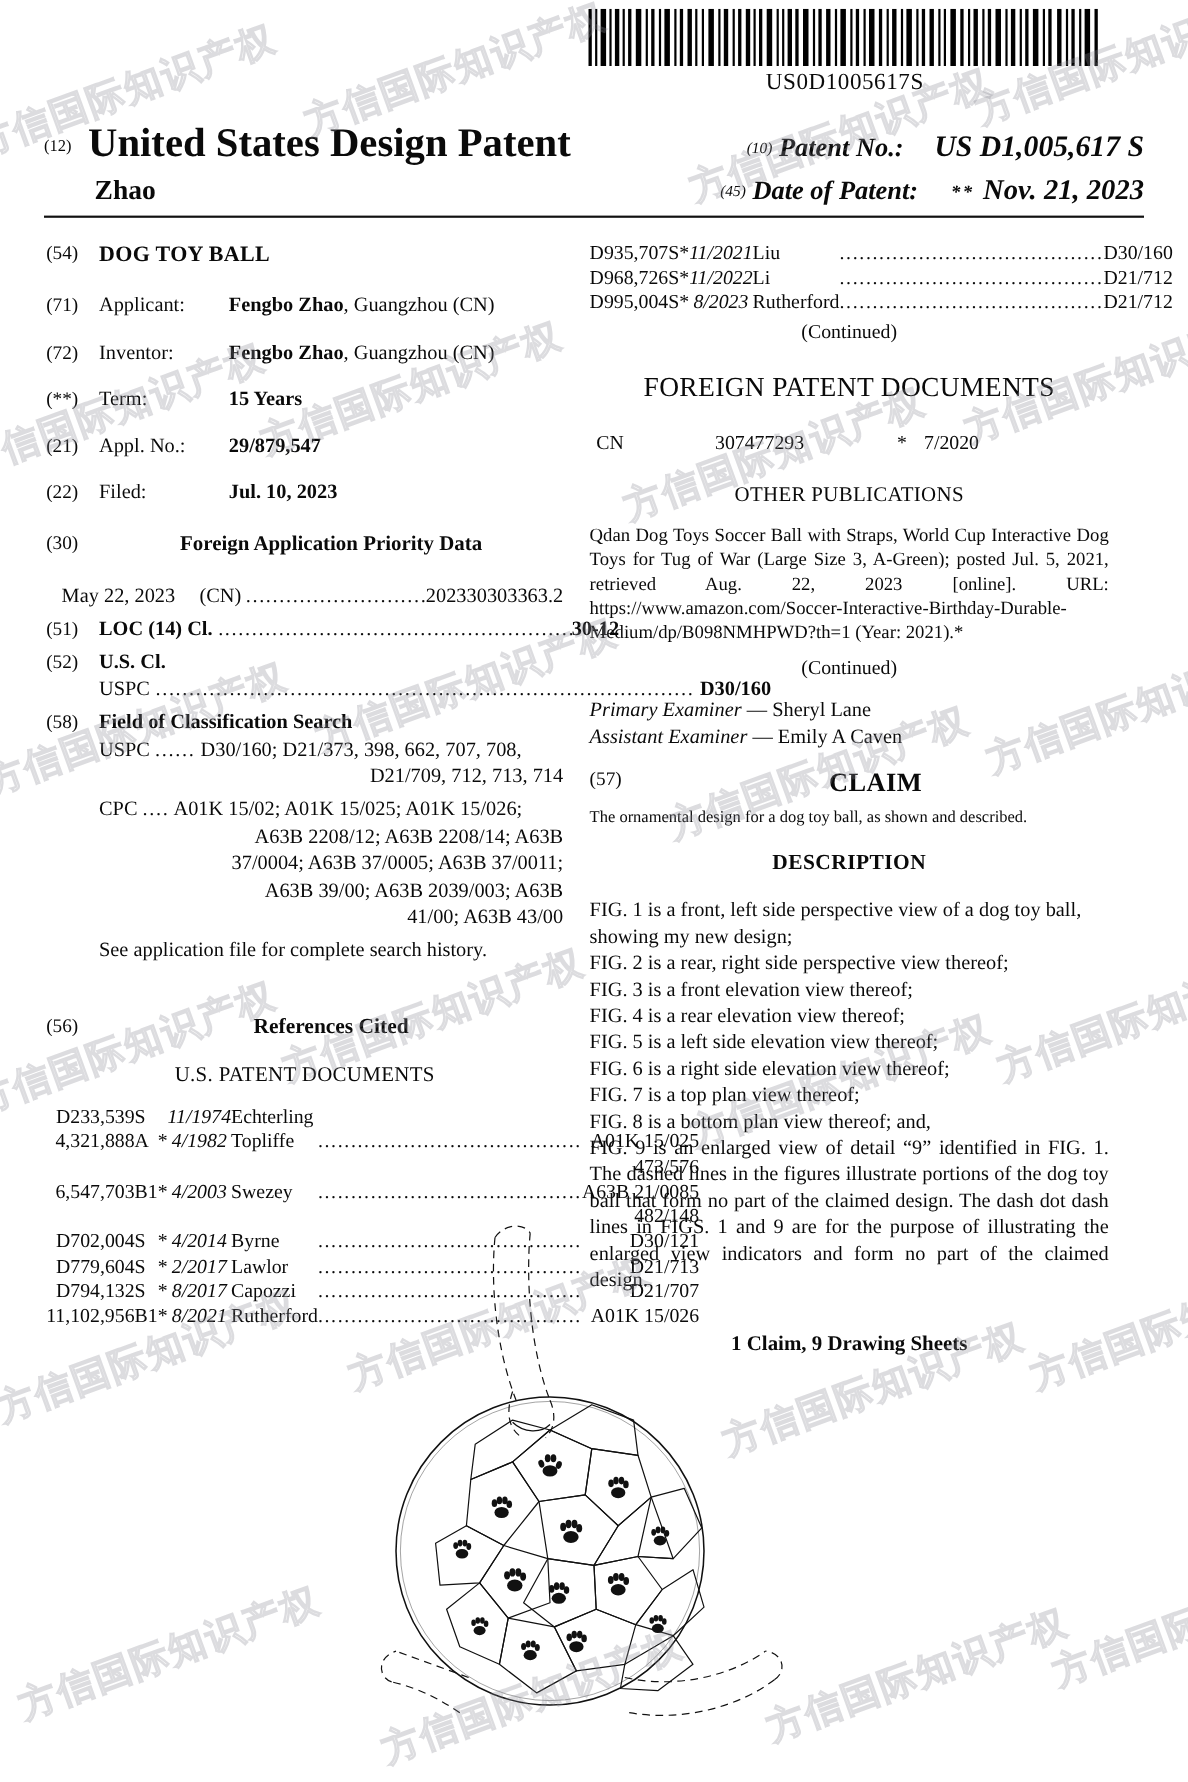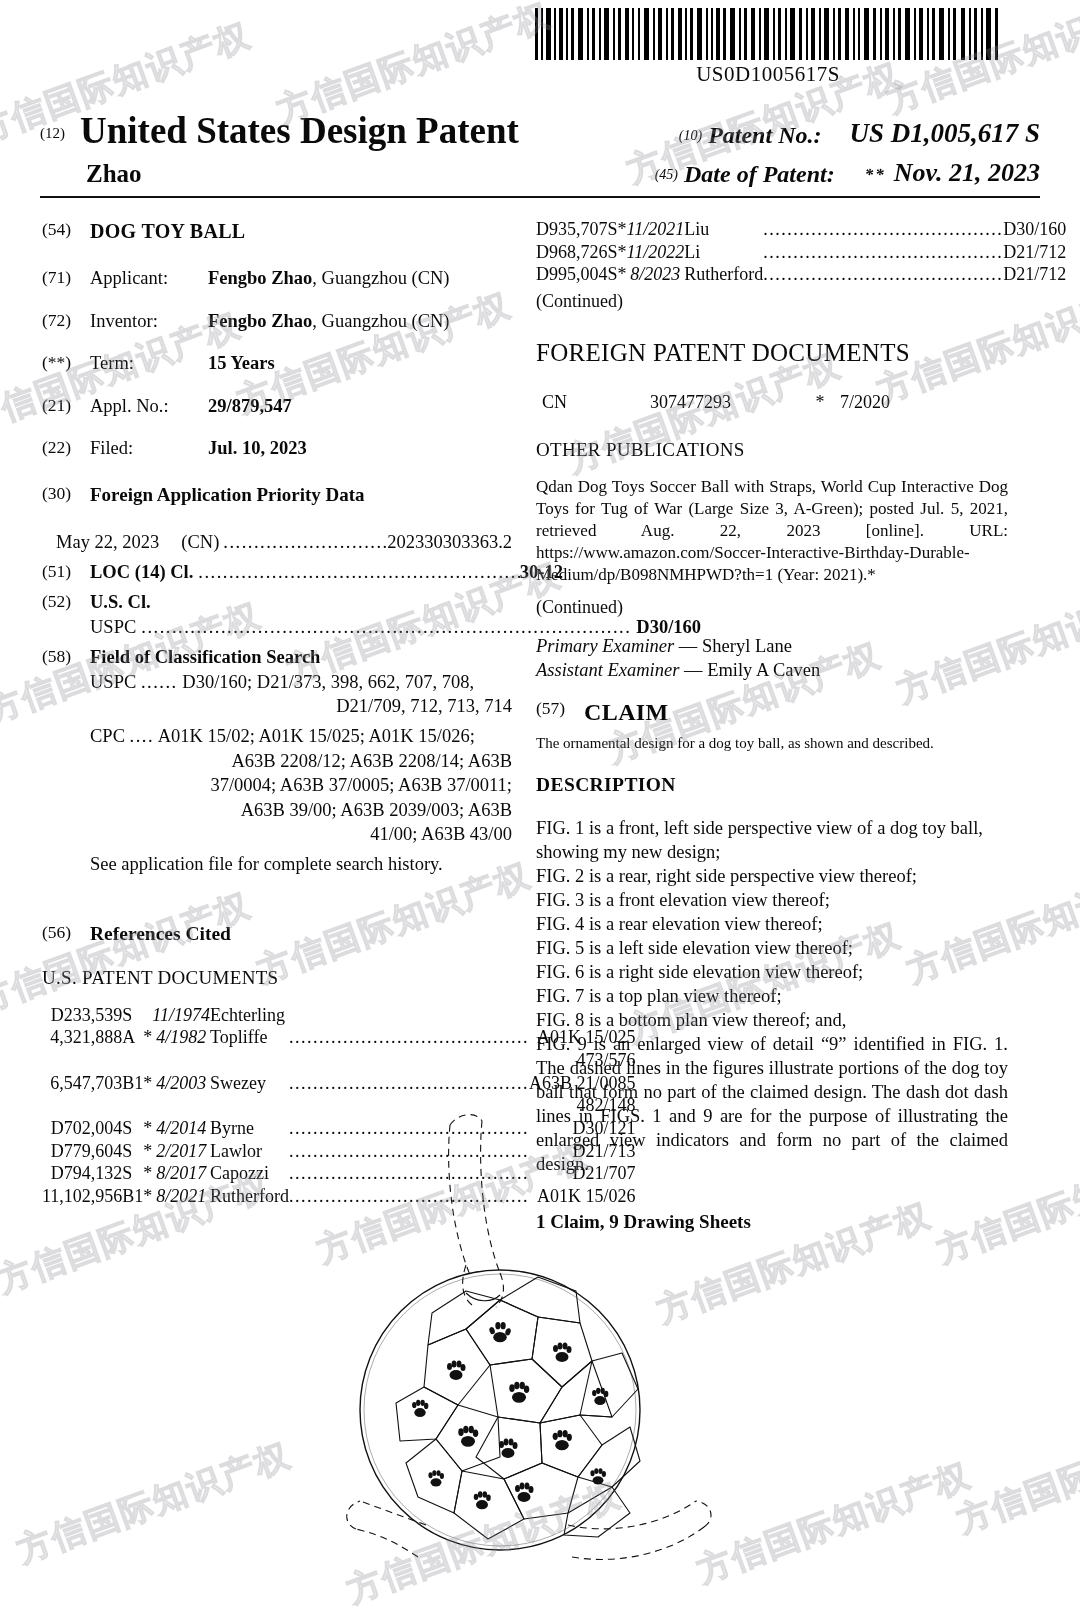--- a/index.html
+++ b/index.html
@@ -60,21 +60,21 @@
   
   .col{position:absolute;top:218px;font-size:18.5px;line-height:1.32;}
   .colL{left:42px;width:470px;}
   .colR{left:536px;width:472px;}
 
   .fl{display:flex;}
   .code{width:48px;flex:none;font-size:17.5px;}
   .body-ind{flex:1;}
   .b{font-weight:700;}
   .i{font-style:italic;}
-  .ctr{}
+  .ctr{text-align:center;}
   .sp6{height:6px;}
   .sp10{height:10px;}
   .sp14{height:14px;}
   .sp18{height:18px;}
   .sp22{height:22px;}
 
   .lbl-inline{display:inline-block;width:118px;}
 
   .dotfill{
     display:inline-block;

